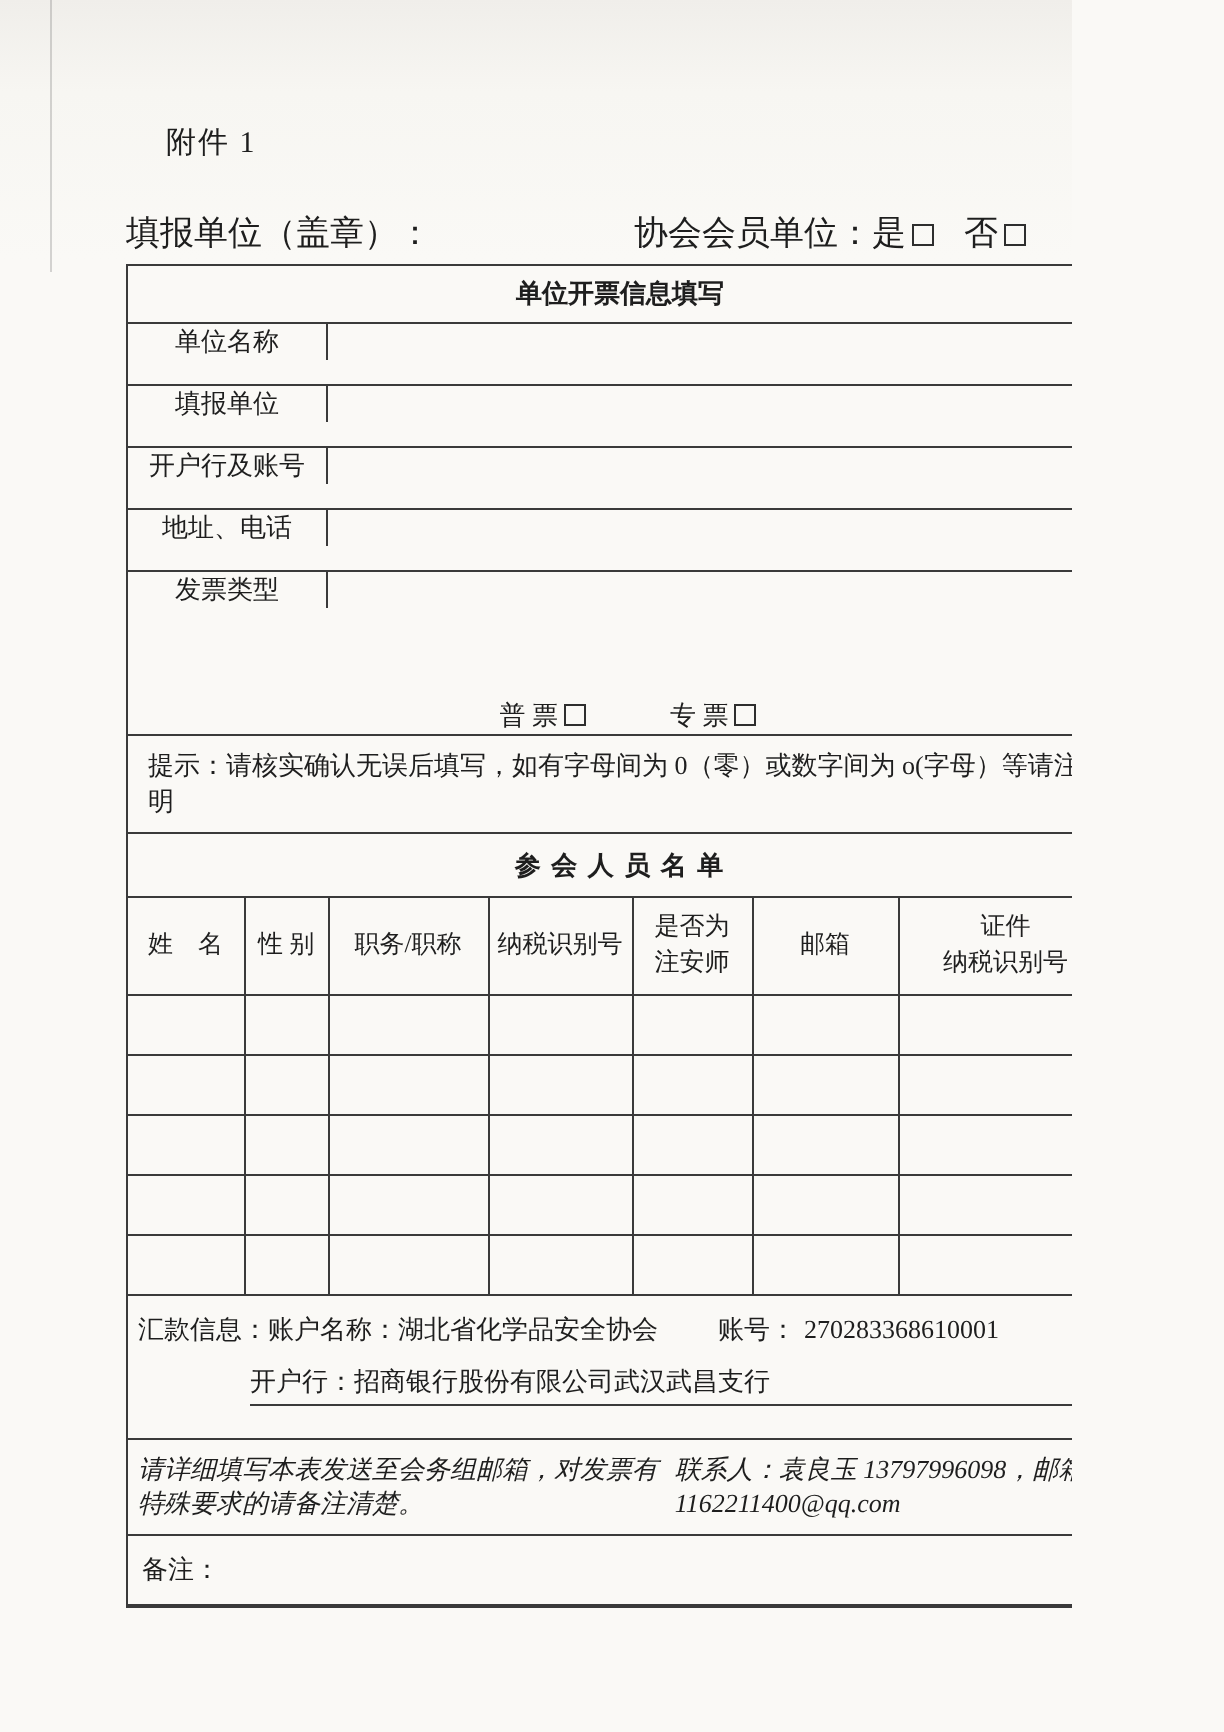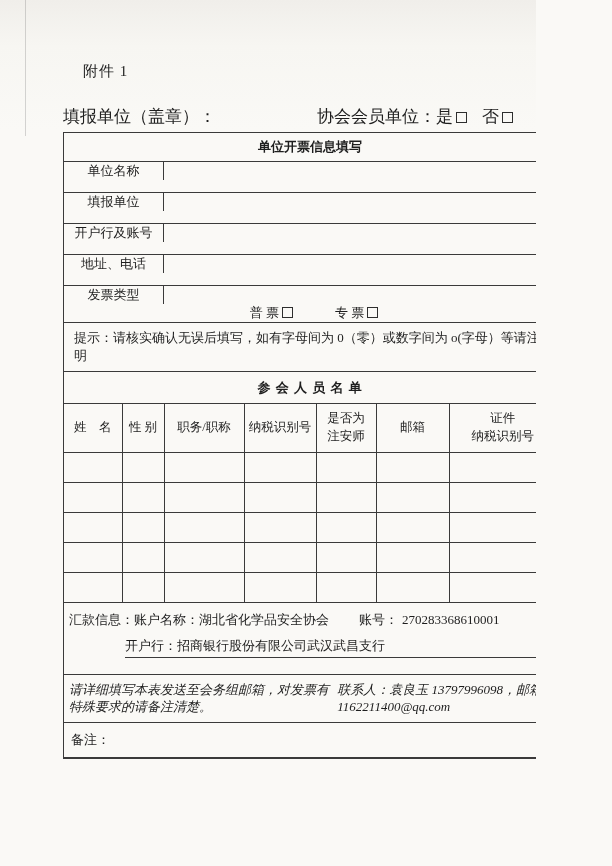--- a/index.html
+++ b/index.html
@@ -47,21 +47,21 @@
   }
   .sec-header.people { min-height:32px; letter-spacing:1px; }
 
   .frow { display:flex; border-bottom:1px solid #3a3a3a; min-height:31px;flex-direction:column; }
   .frow .flabel {
     width:100px; border-right:1px solid #3a3a3a;
     display:flex; align-items:center; justify-content:center;
     text-align:center;
   }
   .frow .fvalue { flex:1; display:flex; align-items:center; padding-left:8px; }
-  .frow.invoice-type { min-height:30px; }
+  .frow.invoice-type { min-height:30px;gap:45px; }
   .invoice-options { flex:1; display:flex; align-items:center; justify-content:center; gap:42px; padding-left:0; }
 
   .tip {
     min-height:49px; display:flex; align-items:center; justify-content:center;
     border-bottom:1px solid #3a3a3a; text-align:left; padding:0 10px;
   }
 
   table.attendees { width:100%; border-collapse:collapse; table-layout:fixed; }
   .attendees th, .attendees td { border:1px solid #3a3a3a; }
   .attendees th {

